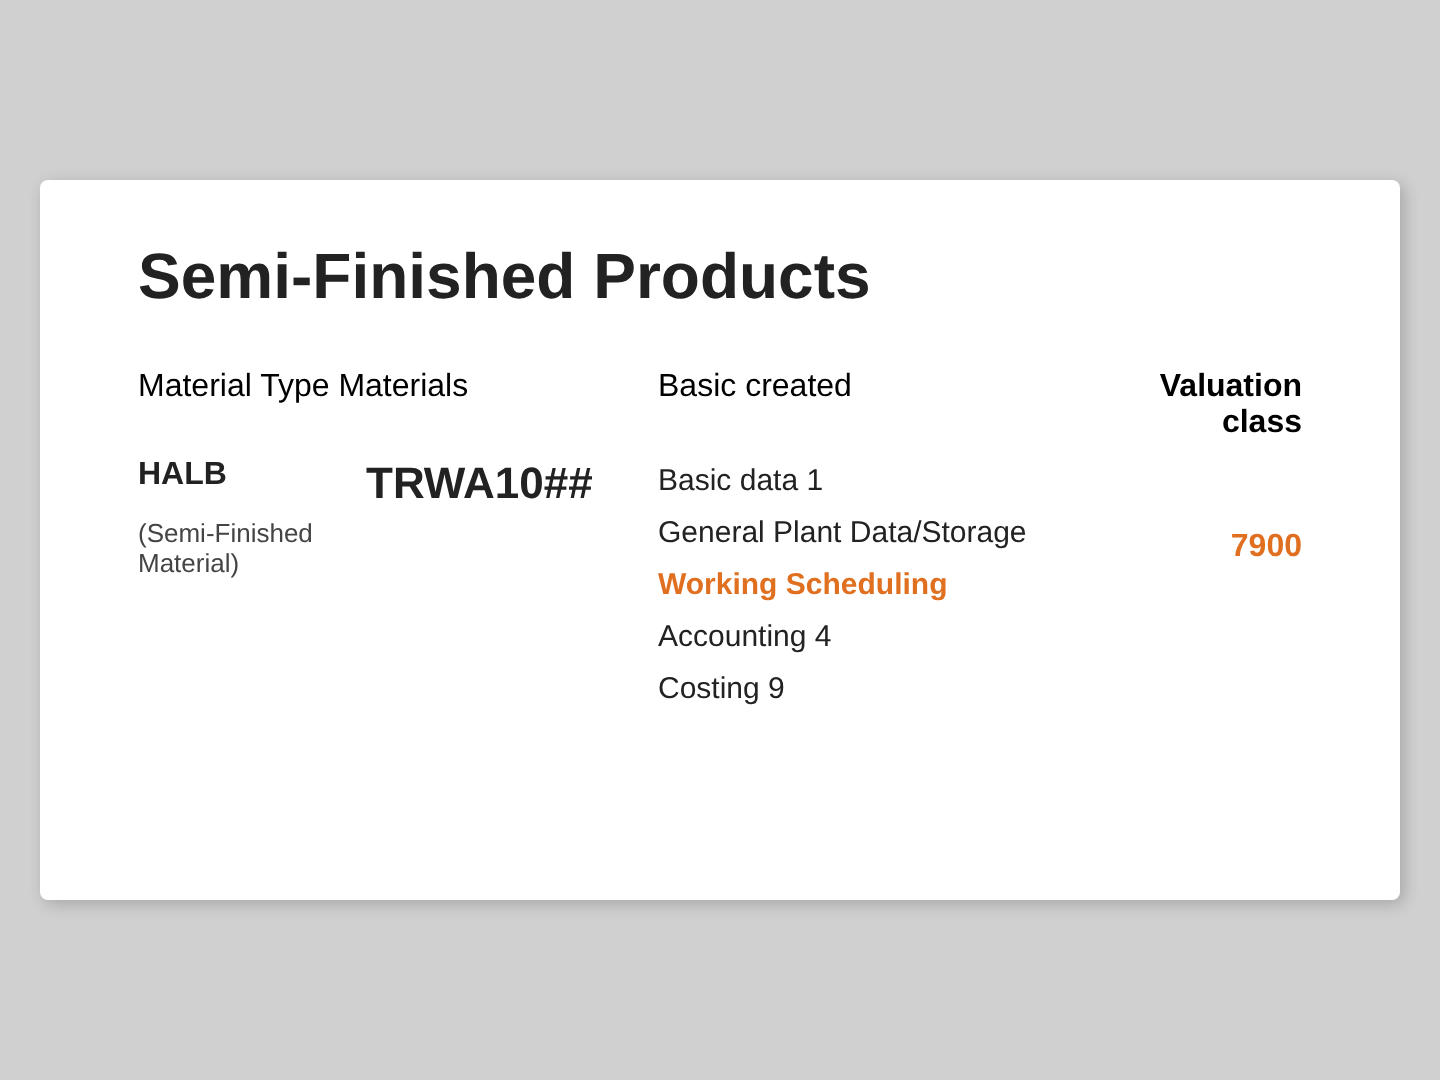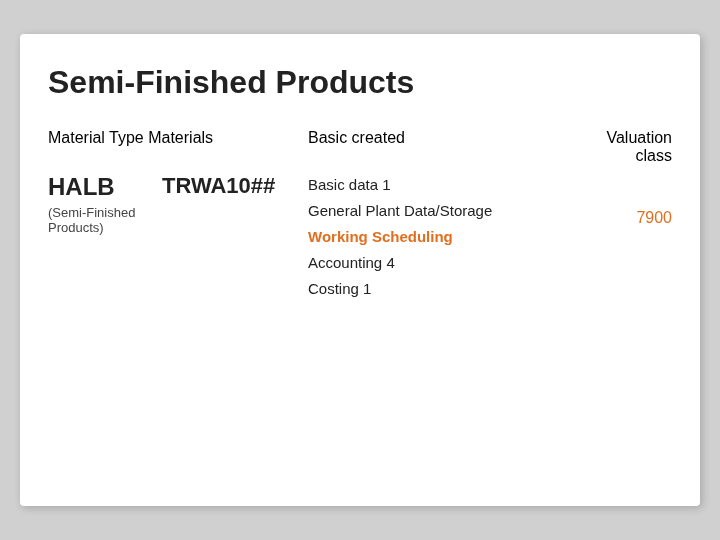--- a/index.html
+++ b/index.html
@@ -13,24 +13,24 @@
       height: 540px;
       background: #d0d0d0;
       display: flex;
       align-items: center;
       justify-content: center;
       font-family: Arial, sans-serif;
     }
 
     .slide {
       width: 680px;
-      height: 472px;
+      height: 360px;
       background: #ffffff;
       border-radius: 4px;
-      padding: 30px 28px;
+      padding: 30px 49px;
       box-shadow: 2px 2px 8px rgba(0,0,0,0.2);
       position: relative;
     }
 
     .slide-title {
       font-size: 32px;
       font-weight: bold;
       color: #222;
       margin-bottom: 28px;
       border-bottom: none;
@@ -49,21 +49,21 @@
 
     .material-row {
       display: flex;
       flex-direction: row;
       align-items: flex-start;
       gap: 0;
       margin-bottom: 4px;
     }
 
     .material-code {
-      font-size: 24px;
+      font-size: 16px;
       font-weight: bold;
       color: #222;
       width: 110px;
       flex-shrink: 0;
     }
 
     .material-id {
       font-size: 22px;
       font-weight: bold;
       color: #222;
@@ -100,41 +100,42 @@
 
     .right-col {
       width: 100px;
       flex-shrink: 0;
       text-align: right;
     }
 
     .valuation-value {
       font-size: 16px;
       color: #e07020;
-      font-weight: normal;
+      font-weight: bold;
       margin-top: 36px;
     }
 
     .headers-row {
       display: flex;
       margin-bottom: 8px;
     }
 
     .header-left {
       width: 260px;
       flex-shrink: 0;
     }
 
     .header-middle {
       flex: 1;
     }
 
     .header-right {
       width: 100px;
       text-align: right;
+      font-weight: bold;
     }
   </style>
 </head>
 <body>
 
 <div class="slide">
 
   <div class="slide-title">Semi-Finished Products</div>
 
   <div class="headers-row">
@@ -151,31 +152,31 @@
 
   <div class="content-area">
 
     <div class="left-col">
       <div class="material-row">
         <span class="material-code">HALB</span>
         <span class="material-id">TRWA10##</span>
       </div>
       <div class="material-desc">
         <span>(Semi-Finished</span><br>
-        <span>Products)</span>
+        <span>Material)</span>
       </div>
     </div>
 
     <div class="middle-col">
       <div class="views-list">
         <div class="view-item">Basic data 1</div>
         <div class="view-item">General Plant Data/Storage</div>
         <div class="view-item highlight">Working Scheduling</div>
         <div class="view-item">Accounting 4</div>
-        <div class="view-item">Costing 1</div>
+        <div class="view-item">Costing 9</div>
       </div>
     </div>
 
     <div class="right-col">
       <div class="valuation-value">7900</div>
     </div>
 
   </div>
 </div>
 

